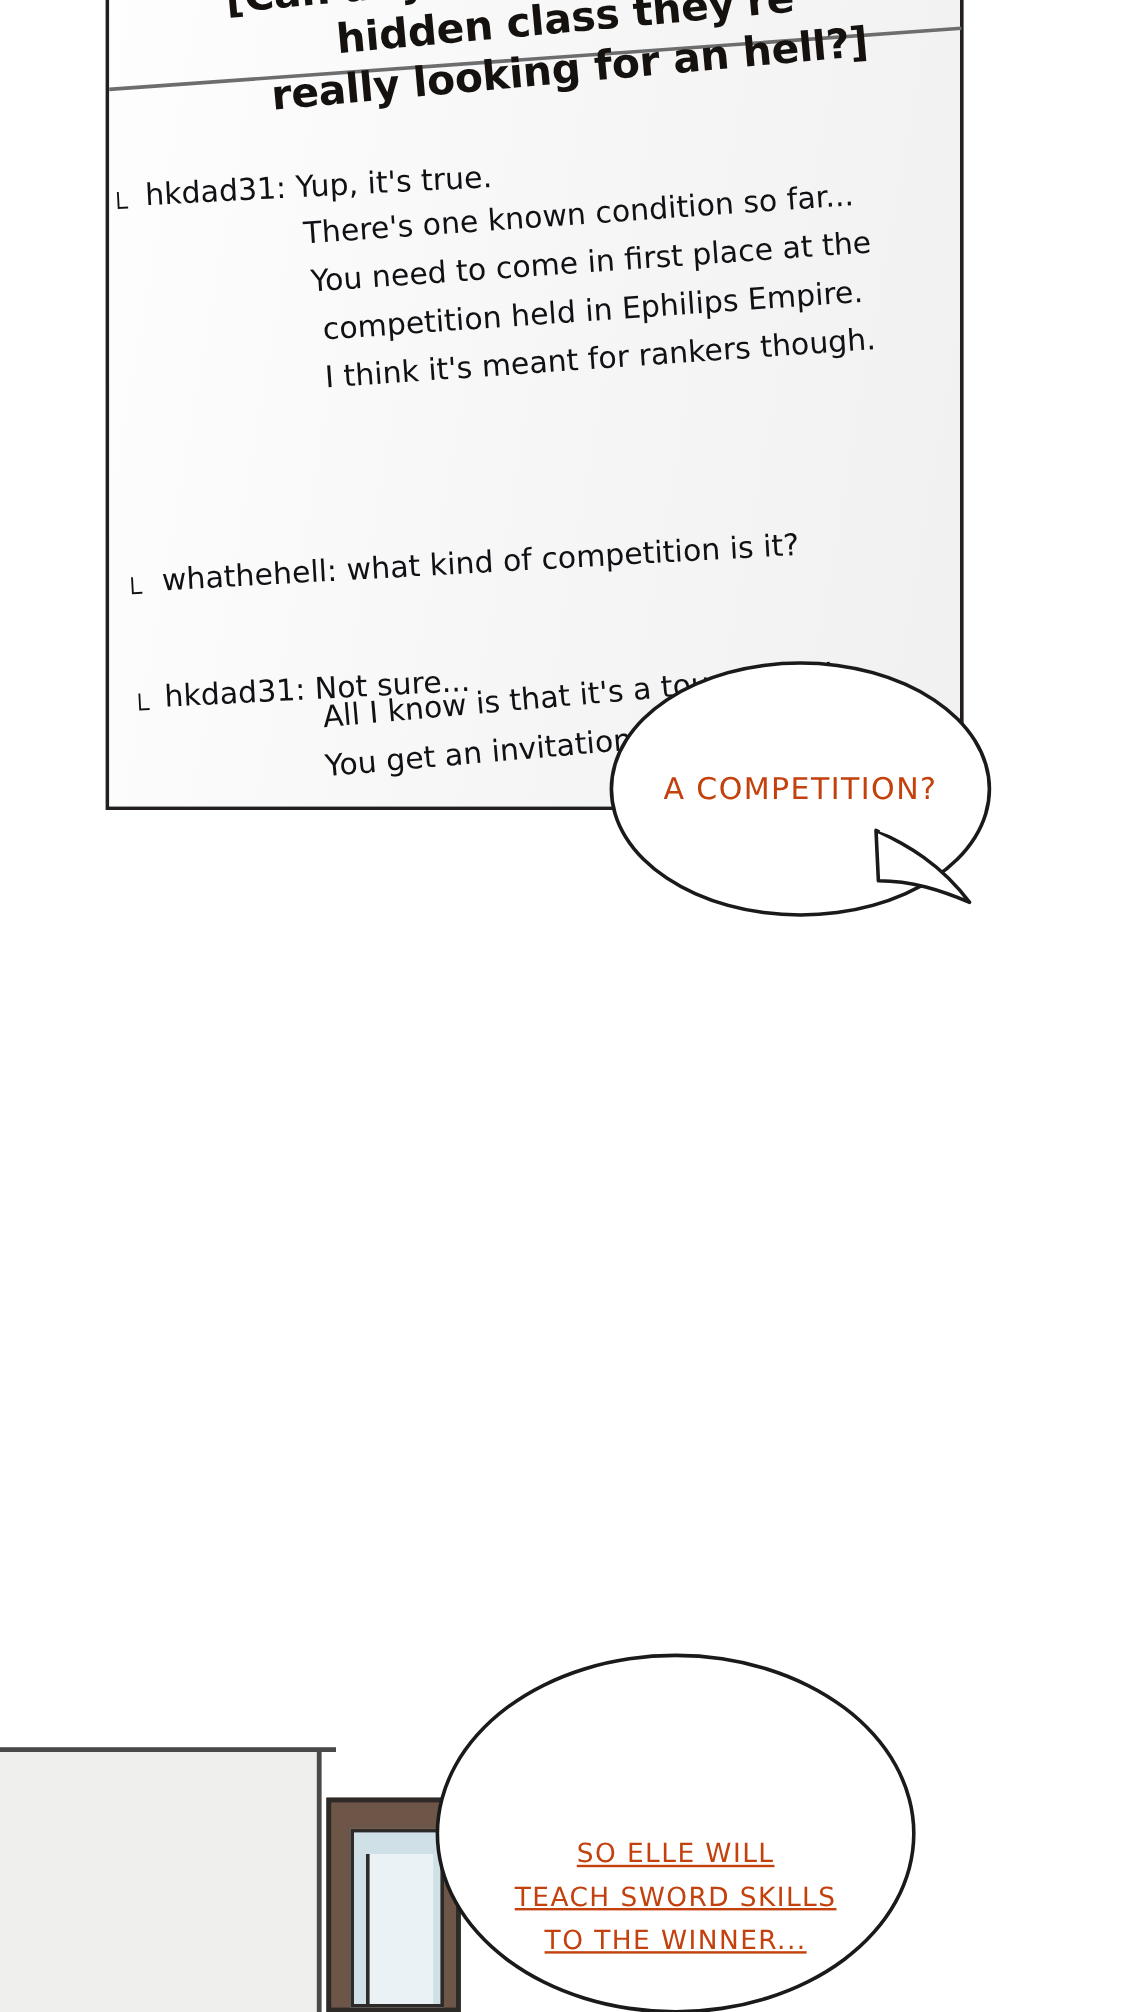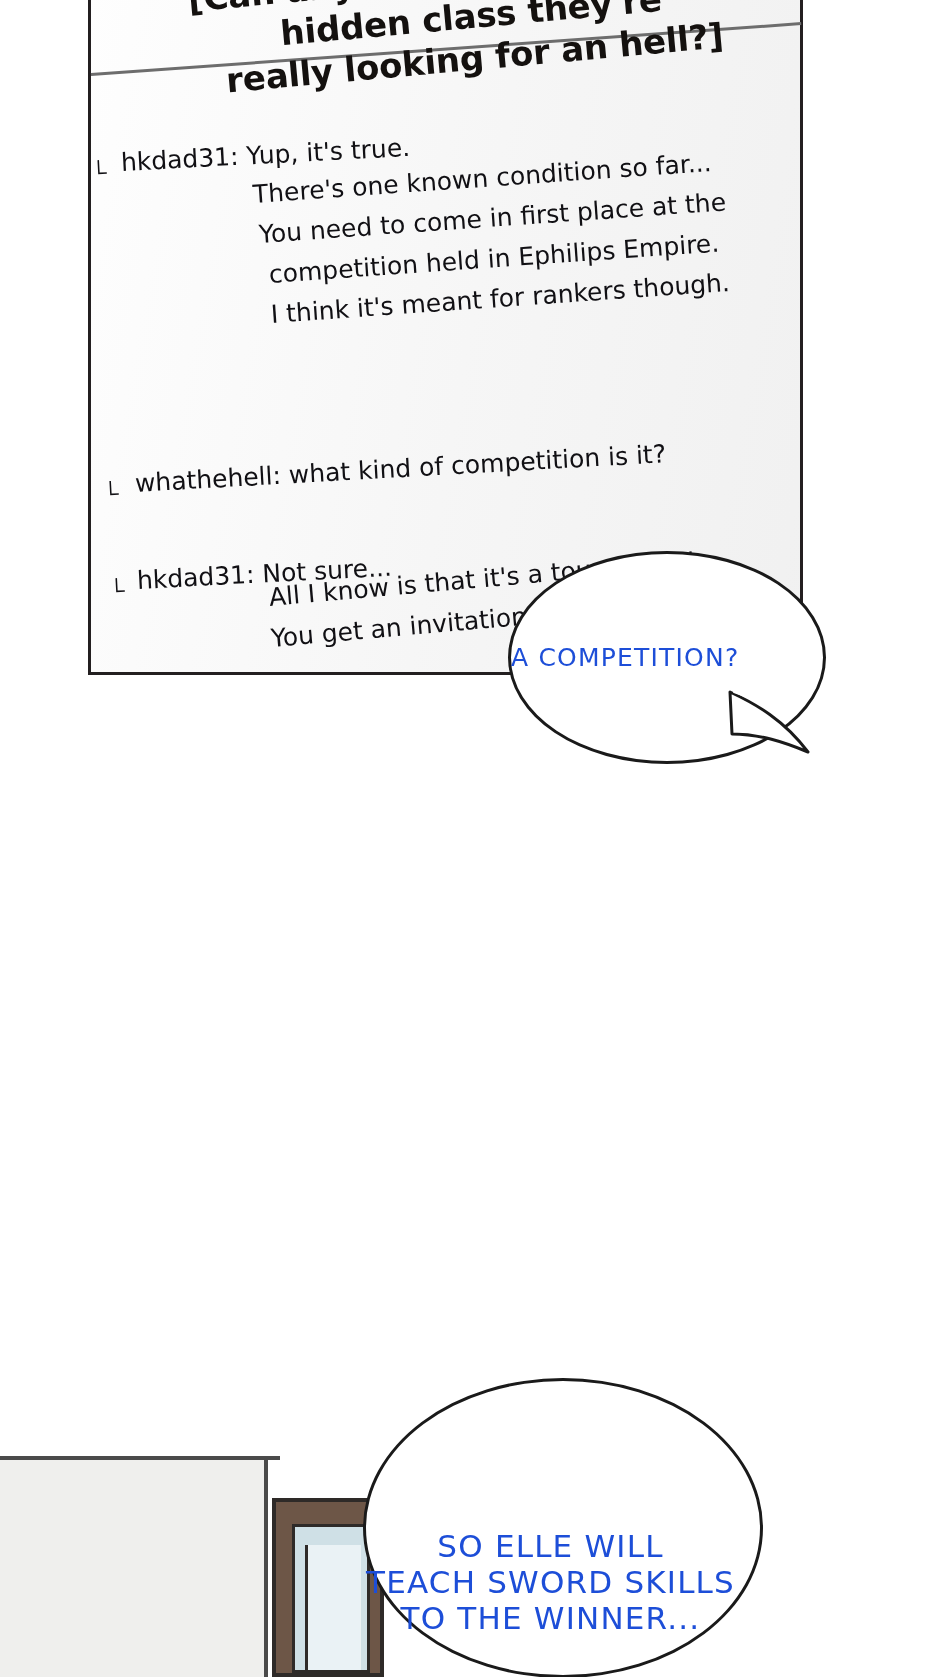--- a/index.html
+++ b/index.html
@@ -114,23 +114,24 @@
 
   
   .balloon {
     position: absolute;
     background: #ffffff;
     border: 3px solid #1a1a1a;
     border-radius: 50% / 50%;
     box-sizing: border-box;
     display: flex;
     align-items: center;
+    justify-content: center;
     text-align: center;
     font-family: "DejaVu Sans", sans-serif;
-    color: #1d4ed8;
+    color: #c2410c;
     z-index: 10;
     white-space: pre-line;
   }
 
   #balloon-competition {
     left: 508px;
     top: 551px;
     width: 318px;
     height: 213px;
     font-size: 25px;
@@ -144,23 +145,24 @@
     width: 86px;
     height: 72px;
     z-index: 11;
   }
 
   #balloon-elle {
     left: 363px;
     top: 1378px;
     width: 400px;
     height: 300px;
-    font-size: 31px;
+    font-size: 22px;
     line-height: 36px;
     letter-spacing: 1.2px;
+    text-decoration: underline;
   }
   #balloon-elle .txt { transform: translateY(54px); }
 
   
   #scene {
     position: absolute;
     left: 0;
     top: 1452px;
     width: 940px;
     height: 225px;

